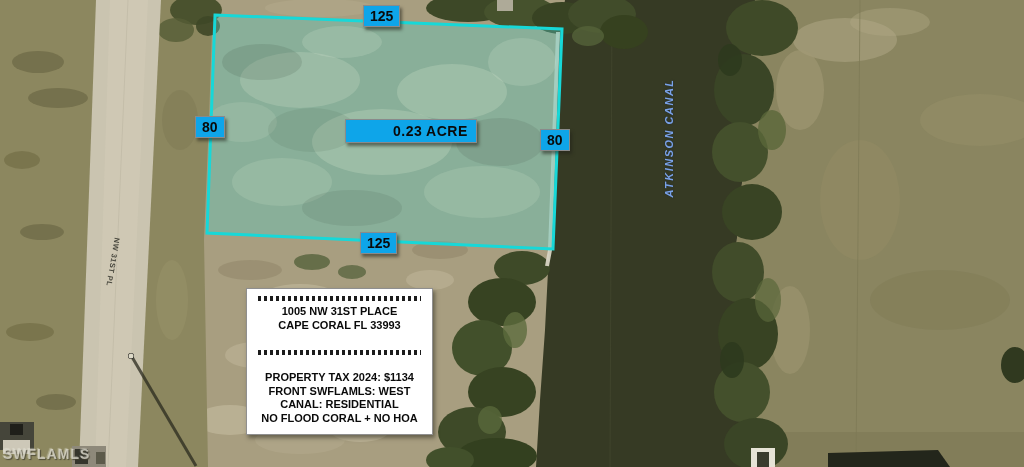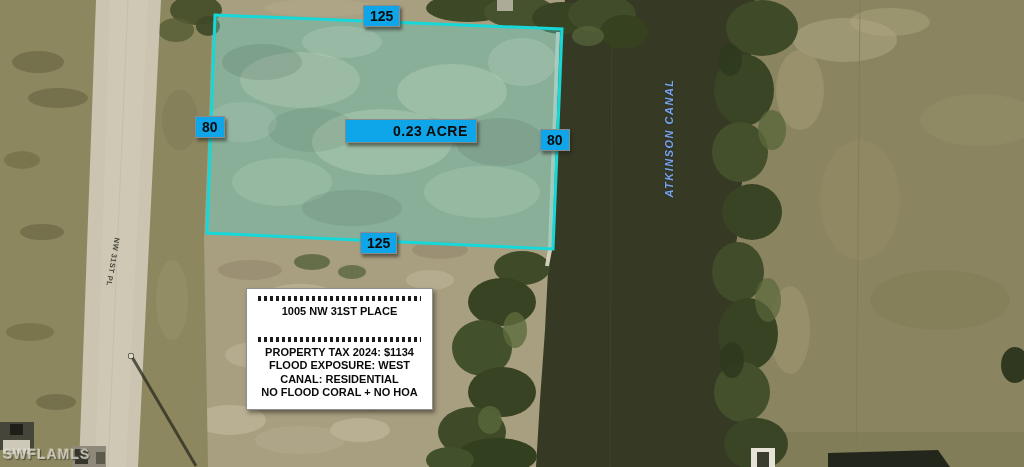--- a/index.html
+++ b/index.html
@@ -36,21 +36,21 @@
     font-weight:bold;
     font-size:11px;
     line-height:13.5px;
   }
   .info-sep {
     height:5px;
     margin:3px 7px 4px 7px;
     background-image:repeating-linear-gradient(90deg,#1c1c1c 0 3.5px, transparent 3.5px 6px);
   }
   .info-addr { margin-bottom:18px; }
-  .info-details { margin-top:4px; }
+  .info-details { margin-top:16px; }
 
   .canal-label {
     position:absolute; left:669px; top:138px;
     transform:translate(-50%,-50%) rotate(-90deg);
     white-space:nowrap;
     font-style:italic; font-weight:bold;
     font-size:11px; letter-spacing:1.5px;
     color:#7aa2e8;
     text-shadow:0 0 2px rgba(15,35,80,0.55);
   }
@@ -231,23 +231,24 @@
   <div class="canal-label">ATKINSON CANAL</div>
 
   <div class="street-label">NW 31ST PL</div>
 
   <div class="watermark">SWFLAMLS</div>
 
   <div class="info-box">
     <div class="info-sep"></div>
     <div class="info-addr">
       <div>1005 NW 31ST PLACE</div>
+      <div>CAPE CORAL FL 33993</div>
     </div>
     <div class="info-sep"></div>
     <div class="info-details">
       <div>PROPERTY TAX 2024: $1134</div>
-      <div>FLOOD EXPOSURE: WEST</div>
+      <div>FRONT SWFLAMLS: WEST</div>
       <div>CANAL: RESIDENTIAL</div>
       <div>NO FLOOD CORAL + NO HOA</div>
     </div>
   </div>
 
 </div>
 
 </body></html>

